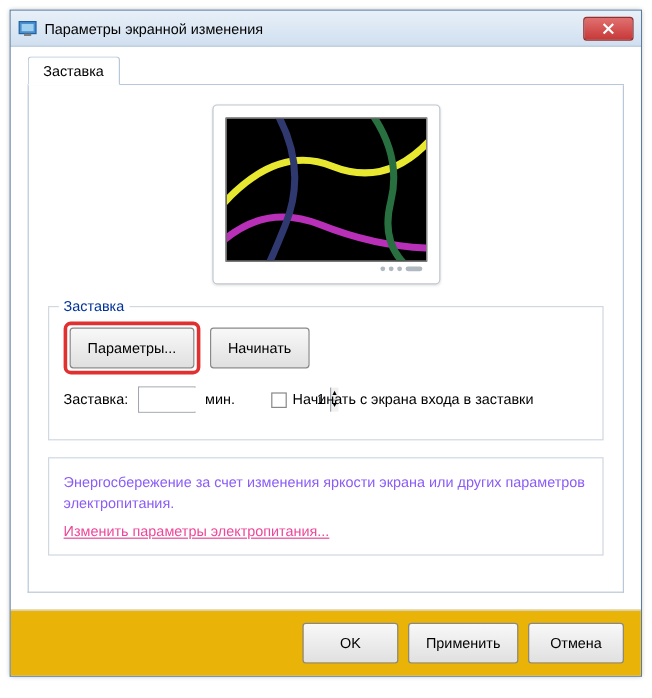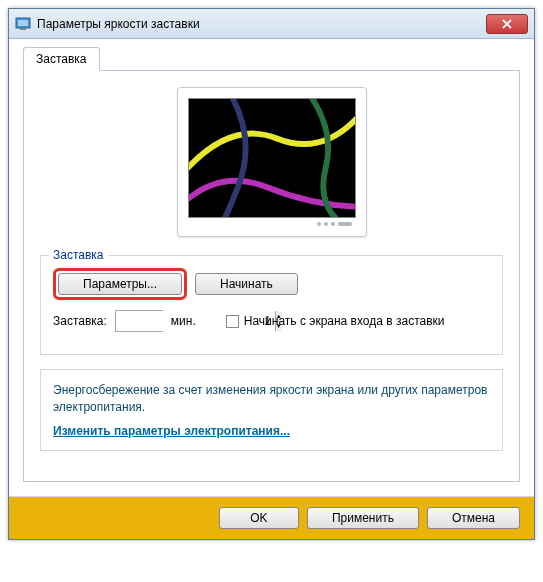--- a/index.html
+++ b/index.html
@@ -52,58 +52,58 @@
 .row { display: flex; align-items: center; gap: 8px; margin-bottom: 10px; }
 .dropdown {
   flex: 1; height: 22px; border: 1px solid #a0a8b0; background: #fff;
   display: flex; align-items: center; padding: 0 6px; position: relative;
 }
 .dropdown-arrow {
   position: absolute; right: 2px; top: 2px; bottom: 2px; width: 16px;
   display: flex; align-items: center; justify-content: center;
 }
 .btn {
-  height: 22px; padding: 0 24px; background: linear-gradient(to bottom, #f8f8f8, #e0e0e0);
+  height: 34px; padding: 0 14px; background: linear-gradient(to bottom, #f8f8f8, #e0e0e0);
   border: 1px solid #888; border-radius: 3px; font-size: 12px; cursor: pointer;
   display: inline-flex; align-items: center; justify-content: center;
 }
 .btn-highlight { border: 3px solid #e03030; border-radius: 6px; padding: 2px; }
 .spinner {
   width: 48px; height: 22px; border: 1px solid #a0a8b0; display: flex; background: #fff;
 }
 .spinner input {
   flex: 1; border: none; text-align: right; padding-right: 4px; font-size: 12px; outline: none;
 }
 .spinner-btns { width: 16px; display: flex; flex-direction: column; }
 .spinner-btns div {
   flex: 1; border-left: 1px solid #a0a8b0; display: flex;
   align-items: center; justify-content: center; font-size: 6px; background: #f0f0f0; cursor: pointer;
 }
 .spinner-btns div:first-child { border-bottom: 1px solid #a0a8b0; }
 .checkbox-wrap { display: flex; align-items: center; gap: 5px; }
 .checkbox { width: 13px; height: 13px; border: 1px solid #888; background: #fff; }
-.link { color: #0369a1; text-decoration: underline; cursor: pointer; font-weight: bold; }
-.desc { color: #0c4a6e; margin-bottom: 8px; line-height: 1.4; }
+.link { color: #ec4899; text-decoration: underline; cursor: pointer; }
+.desc { color: #8b5cf6; margin-bottom: 8px; line-height: 1.4; }
 .footer {
   padding: 10px 14px; display: flex; justify-content: flex-end; gap: 8px;
   background: #eab308; border-top: 1px solid #d8d8d8;
 }
 .footer .btn { min-width: 80px; }
 </style>
 </head>
 <body>
 
 <div class="window">
   <div class="titlebar">
     <svg class="titlebar-icon" viewBox="0 0 16 16">
       <rect x="1" y="2" width="14" height="10" fill="#4a90d0" stroke="#2060a0"></rect>
       <rect x="3" y="4" width="10" height="6" fill="#a0d0f0"></rect>
       <rect x="5" y="12" width="6" height="2" fill="#808080"></rect>
     </svg>
-    <div class="titlebar-title">Параметры яркости заставки</div>
+    <div class="titlebar-title">Параметры экранной изменения</div>
     <div class="close-btn">
       <svg viewBox="0 0 10 10">
         <path d="M1 1 L9 9 M9 1 L1 9" stroke="#fff" stroke-width="1.8"></path>
       </svg>
     </div>
   </div>
 
   <div class="content">
     <div class="tabs">
       <div class="tab">Заставка</div>

